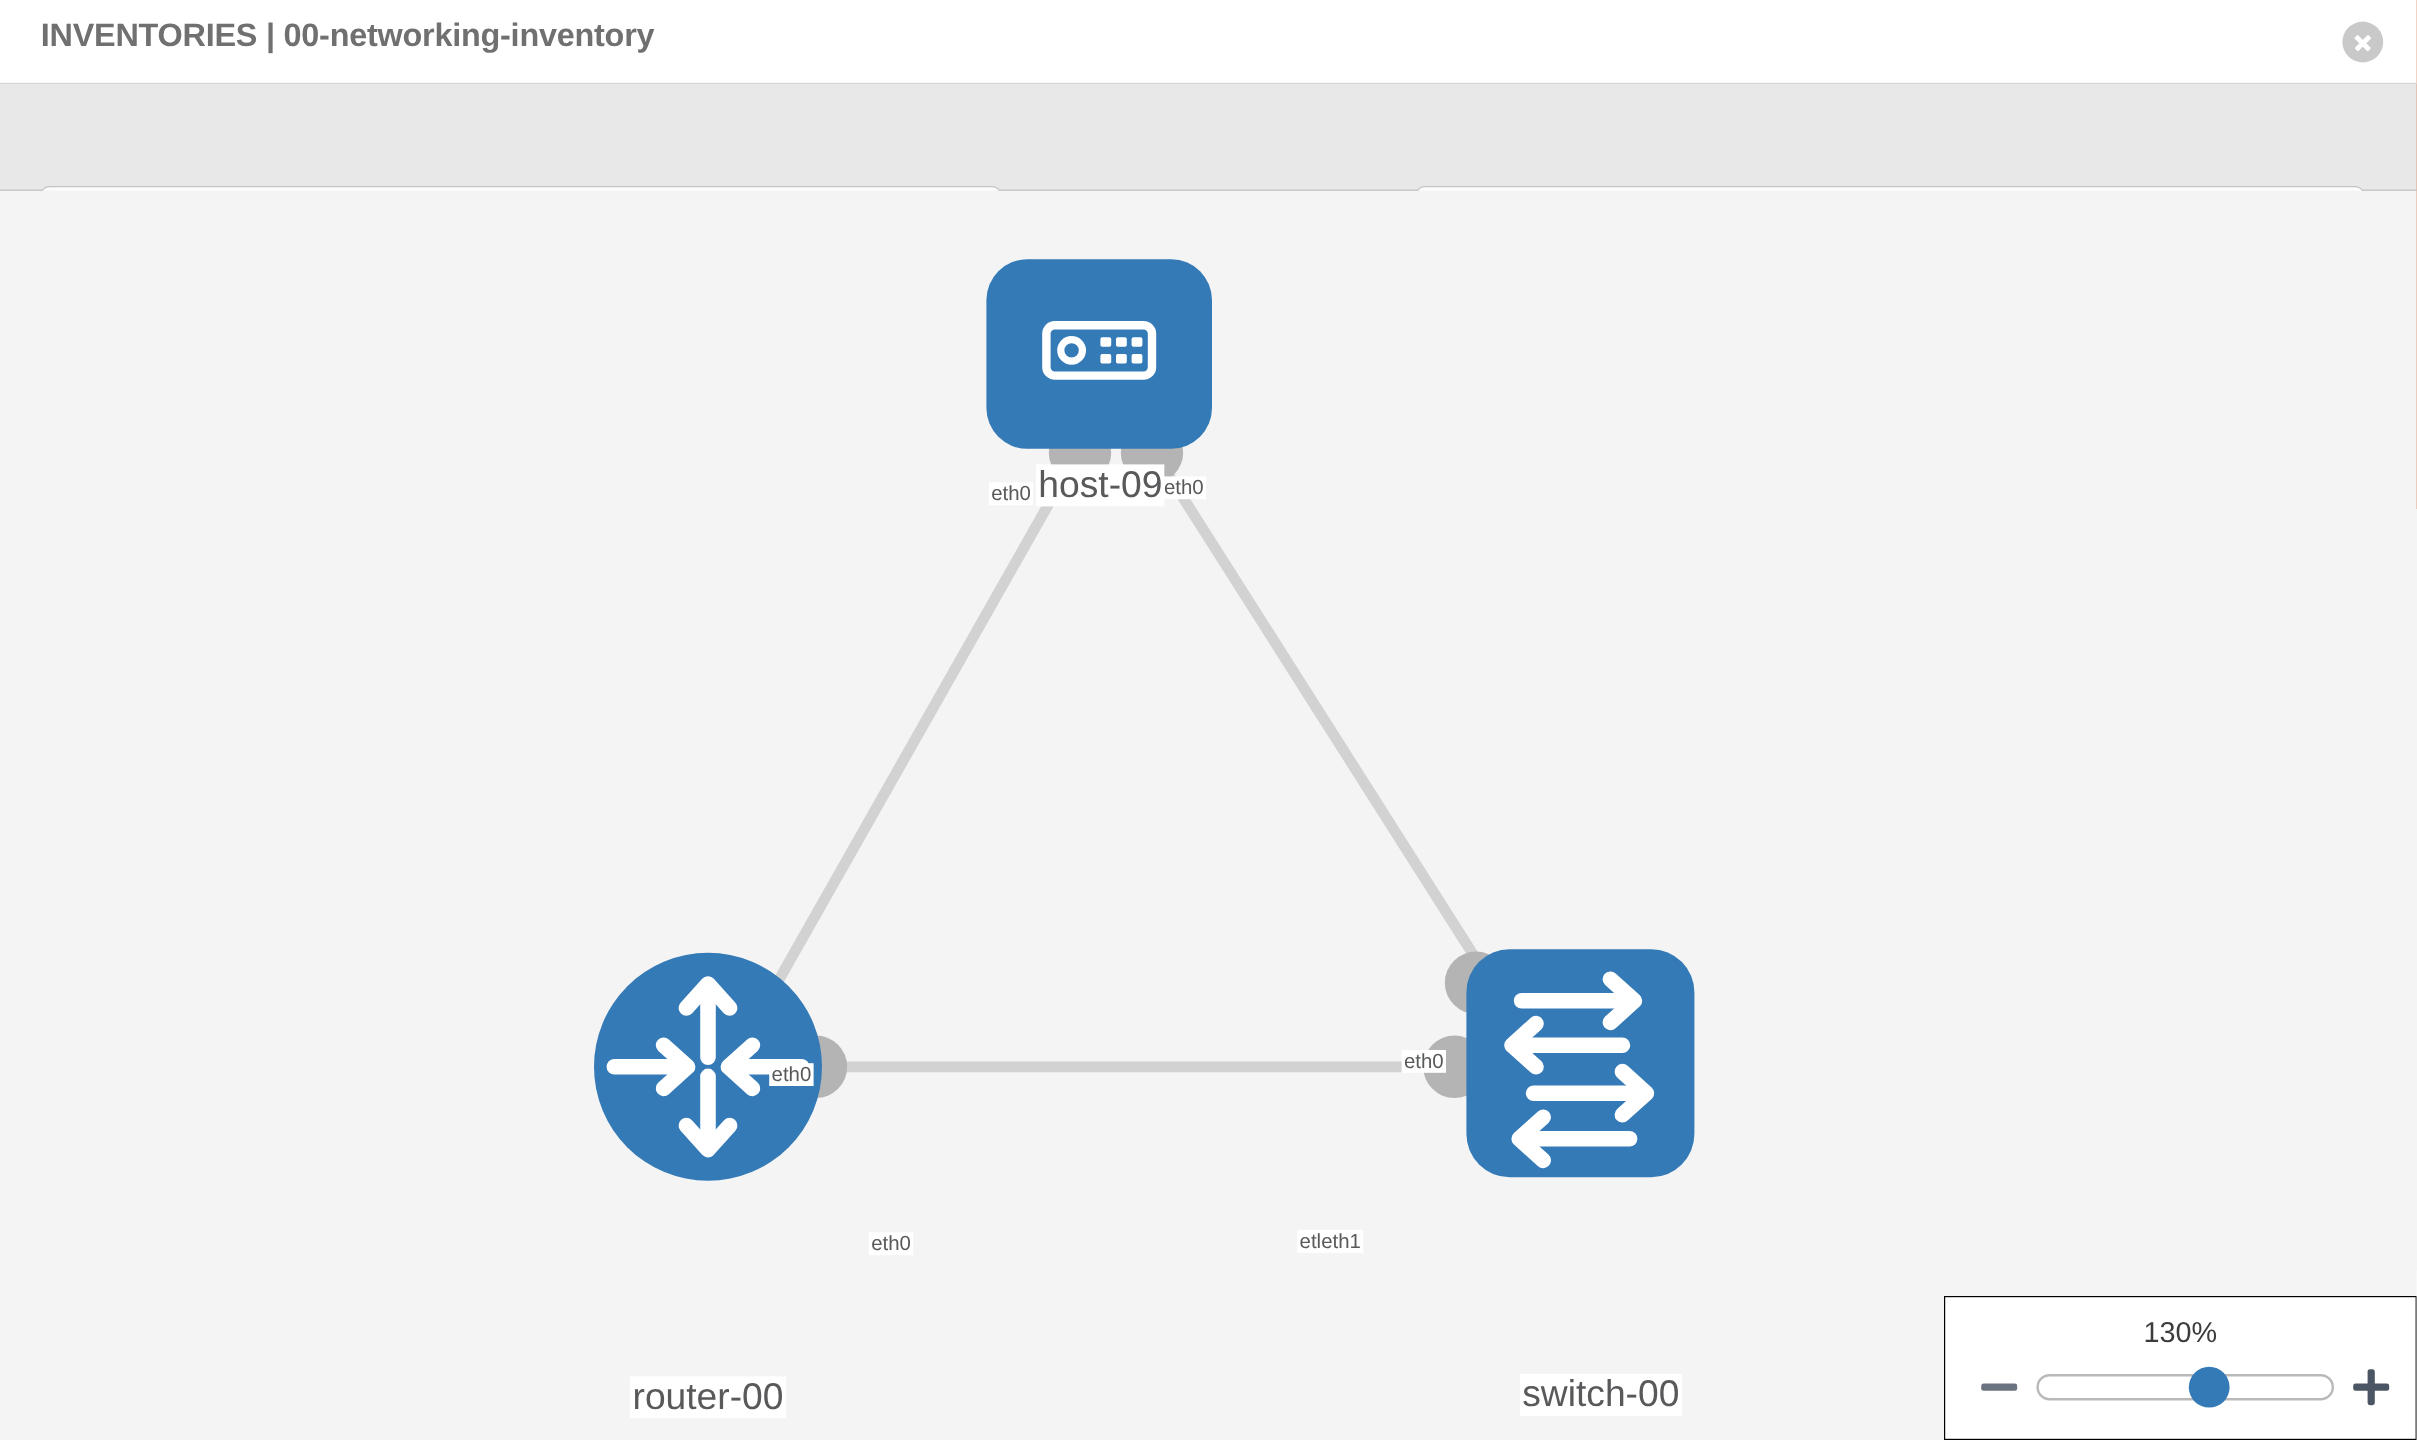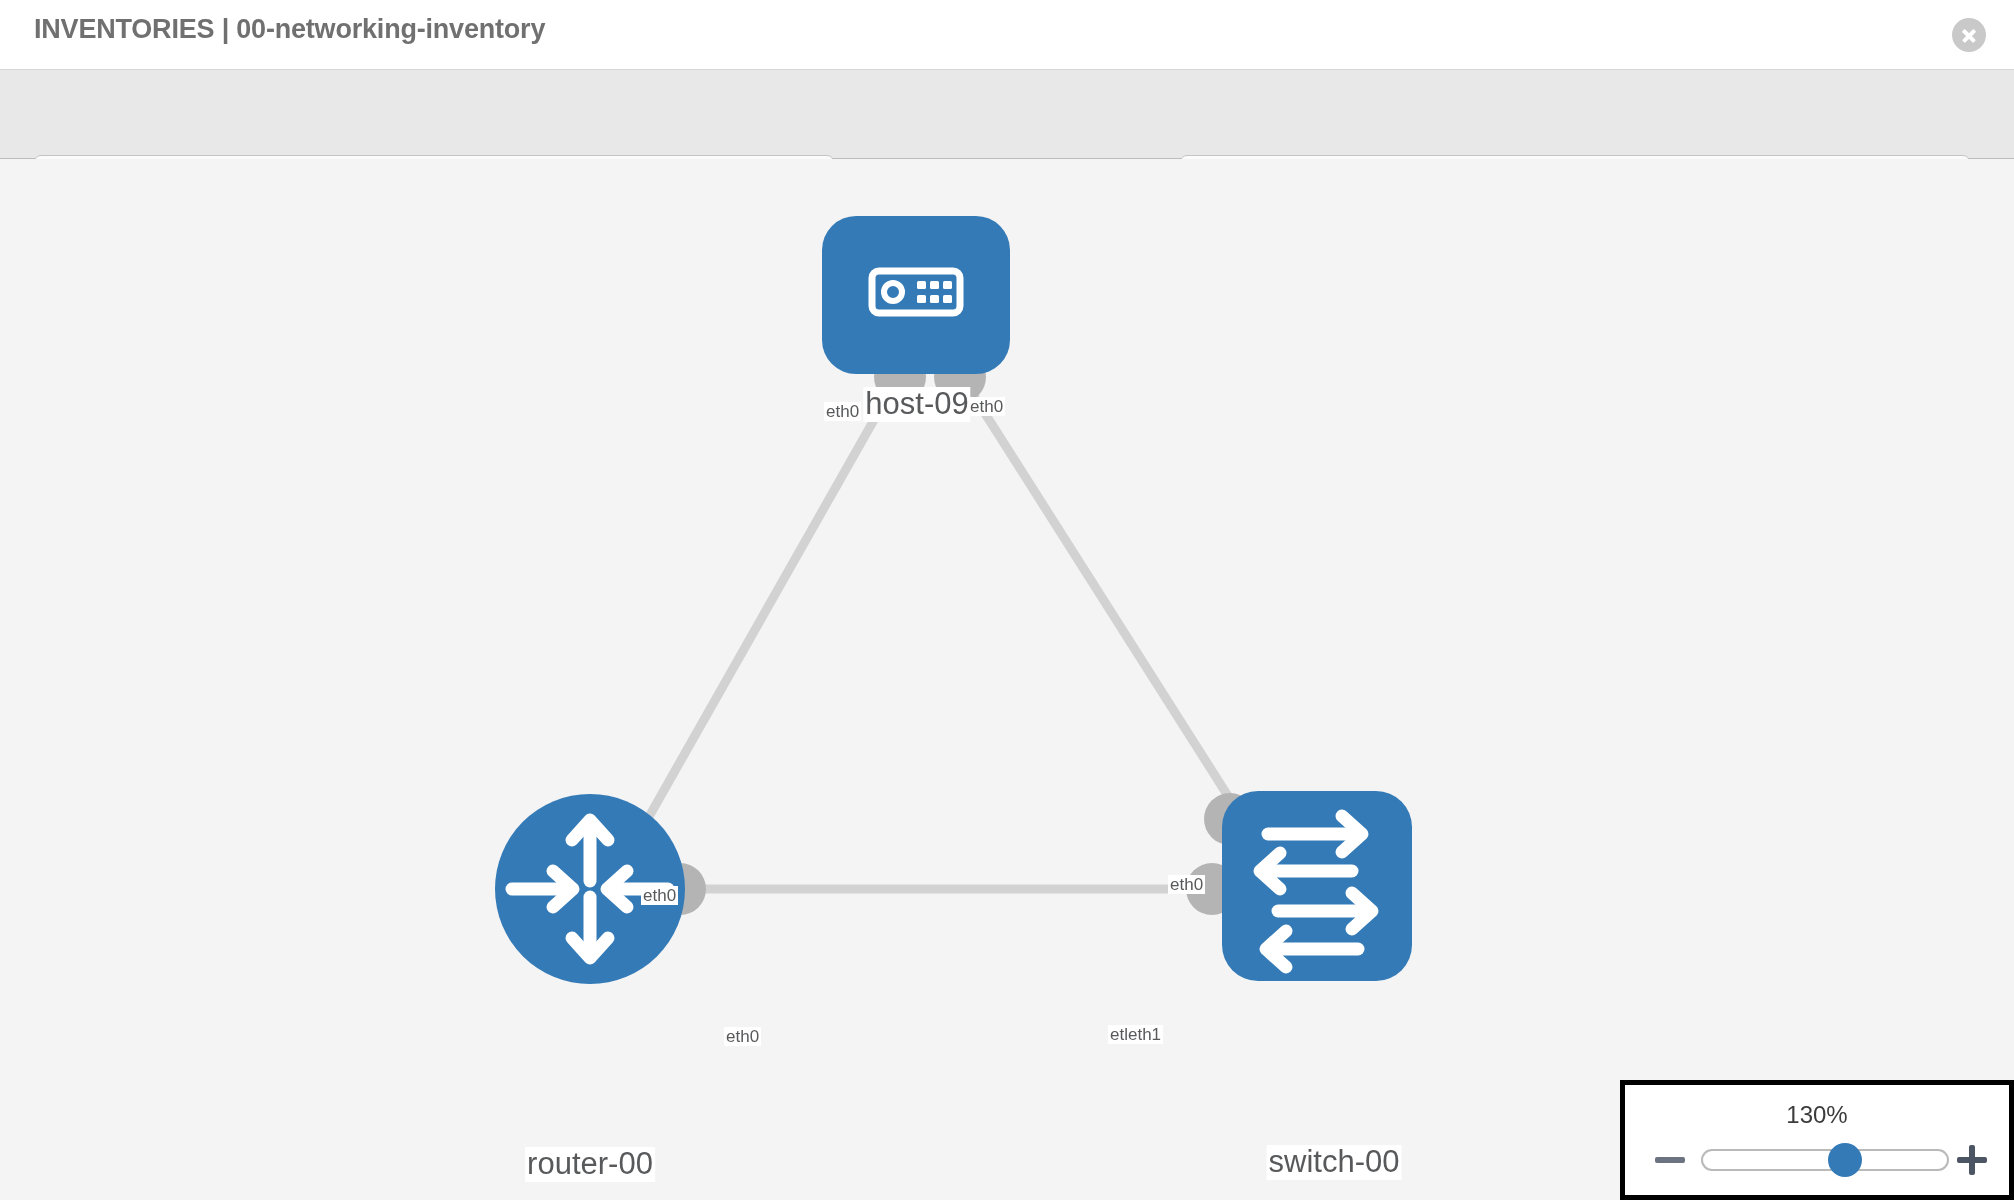--- a/index.html
+++ b/index.html
@@ -133,21 +133,21 @@
     line-height: 1.12;
     padding: 0 2px;
   }
 
   
   .zoom-widget {
     position: absolute;
     left: 1620px; top: 1080px;
     width: 394px; height: 120px;
     background: #ffffff;
-    border: 5px solid #000000;
+    border: 1px solid #000000;
     box-sizing: border-box;
   }
   .zoom-pct {
     position: absolute;
     top: 16px; left: 0; width: 100%;
     text-align: center;
     font-size: 24px;
     color: #3c3c3c;
   }
   .zoom-minus, .zoom-plus {
@@ -292,21 +292,21 @@
           <polyline points="1286,772 1266,790 1286,808" stroke-linejoin="round"></polyline>
         </g>
       </g>
     </svg>
 
     <div class="port-label" style="left:824px; top:243px;">eth0</div>
     <div class="port-label" style="left:968px; top:238px;">eth0</div>
     <div class="port-label" style="left:641px; top:727px;">eth0</div>
     <div class="port-label" style="left:1168px; top:716px;">eth0</div>
     <div class="port-label" style="left:724px; top:868px;">eth0</div>
-    <div class="port-label" style="left:1108px; top:866px;">etleth1</div>
+    <div class="port-label" style="left:1081px; top:866px;">etleth1</div>
 
     <div class="node-label" style="left:917px; top:228px;">host-09</div>
     <div class="node-label" style="left:590px; top:988px;text-align:center;">router-00</div>
     <div class="node-label" style="left:1304px; top:986px;margin-left:30px;">switch-00</div>
 
     <div class="zoom-widget" style="left:1620px; top:921px;">
       <div class="zoom-pct">130%</div>
       <div class="zoom-minus"></div>
       <div class="zoom-slider">
         <div class="zoom-thumb" style="left: 58%;"></div>

